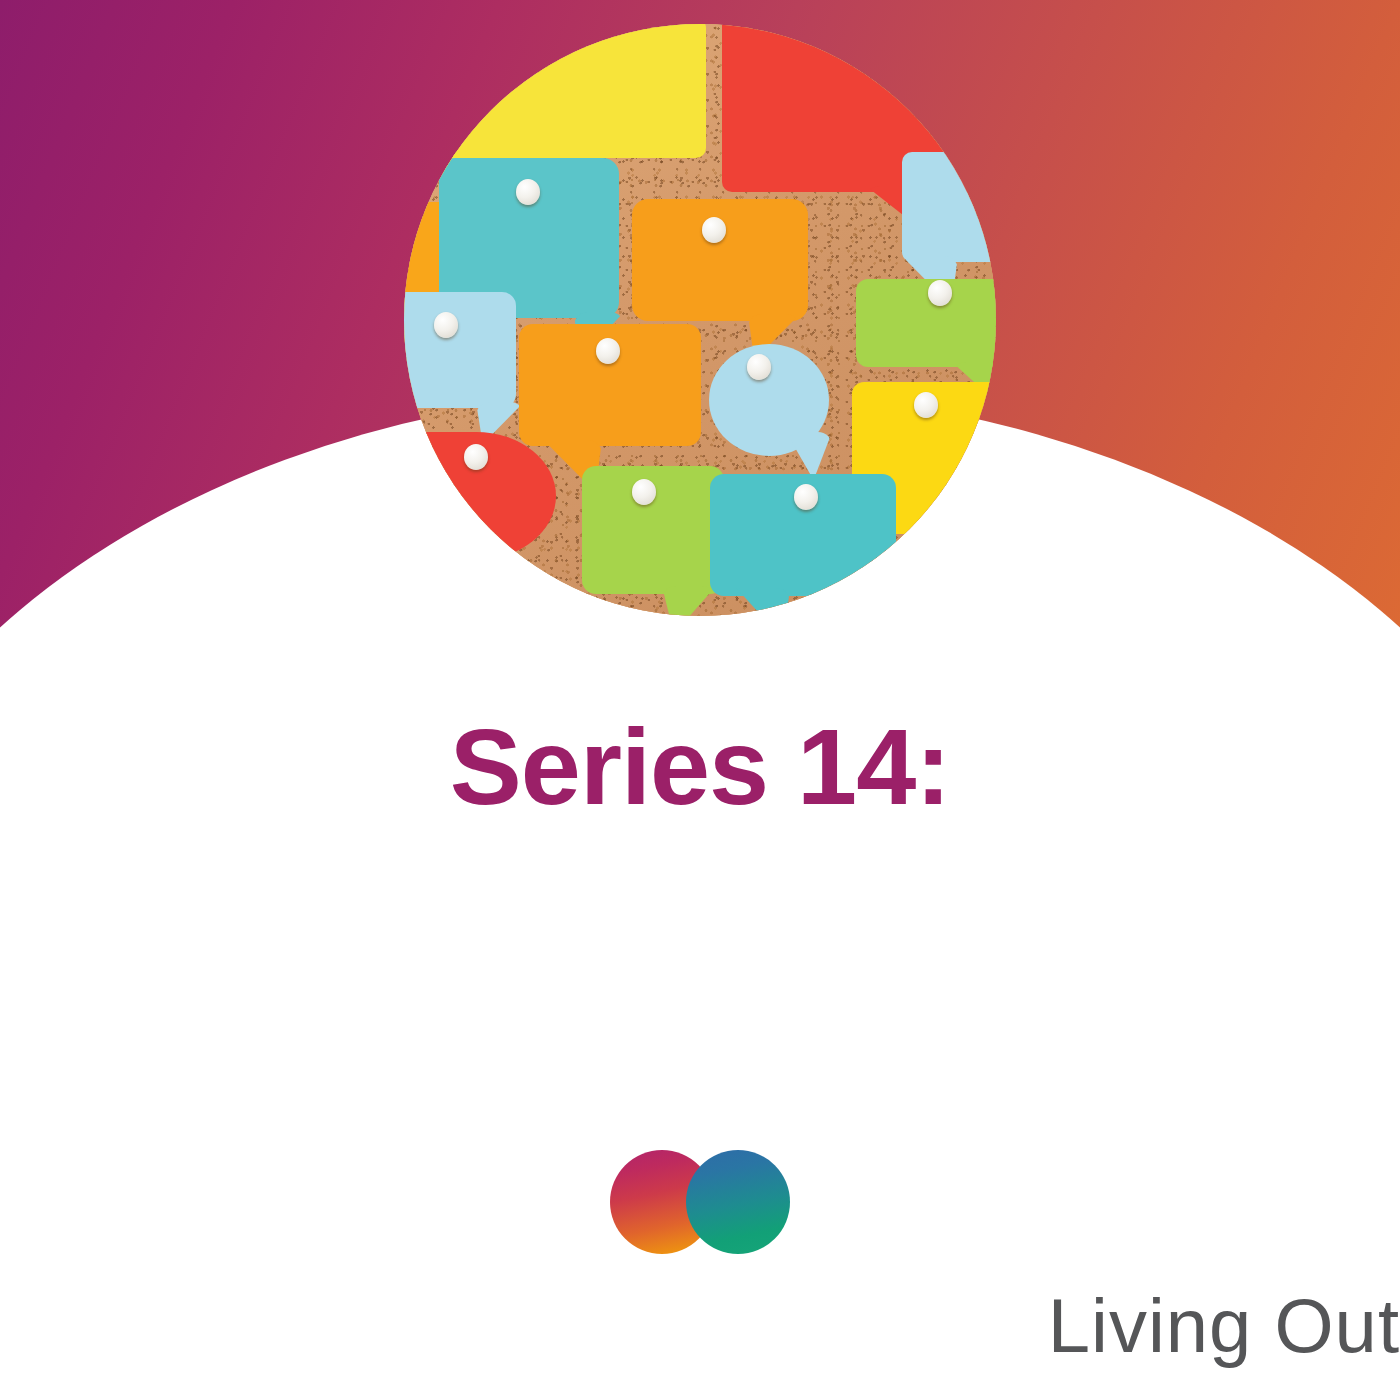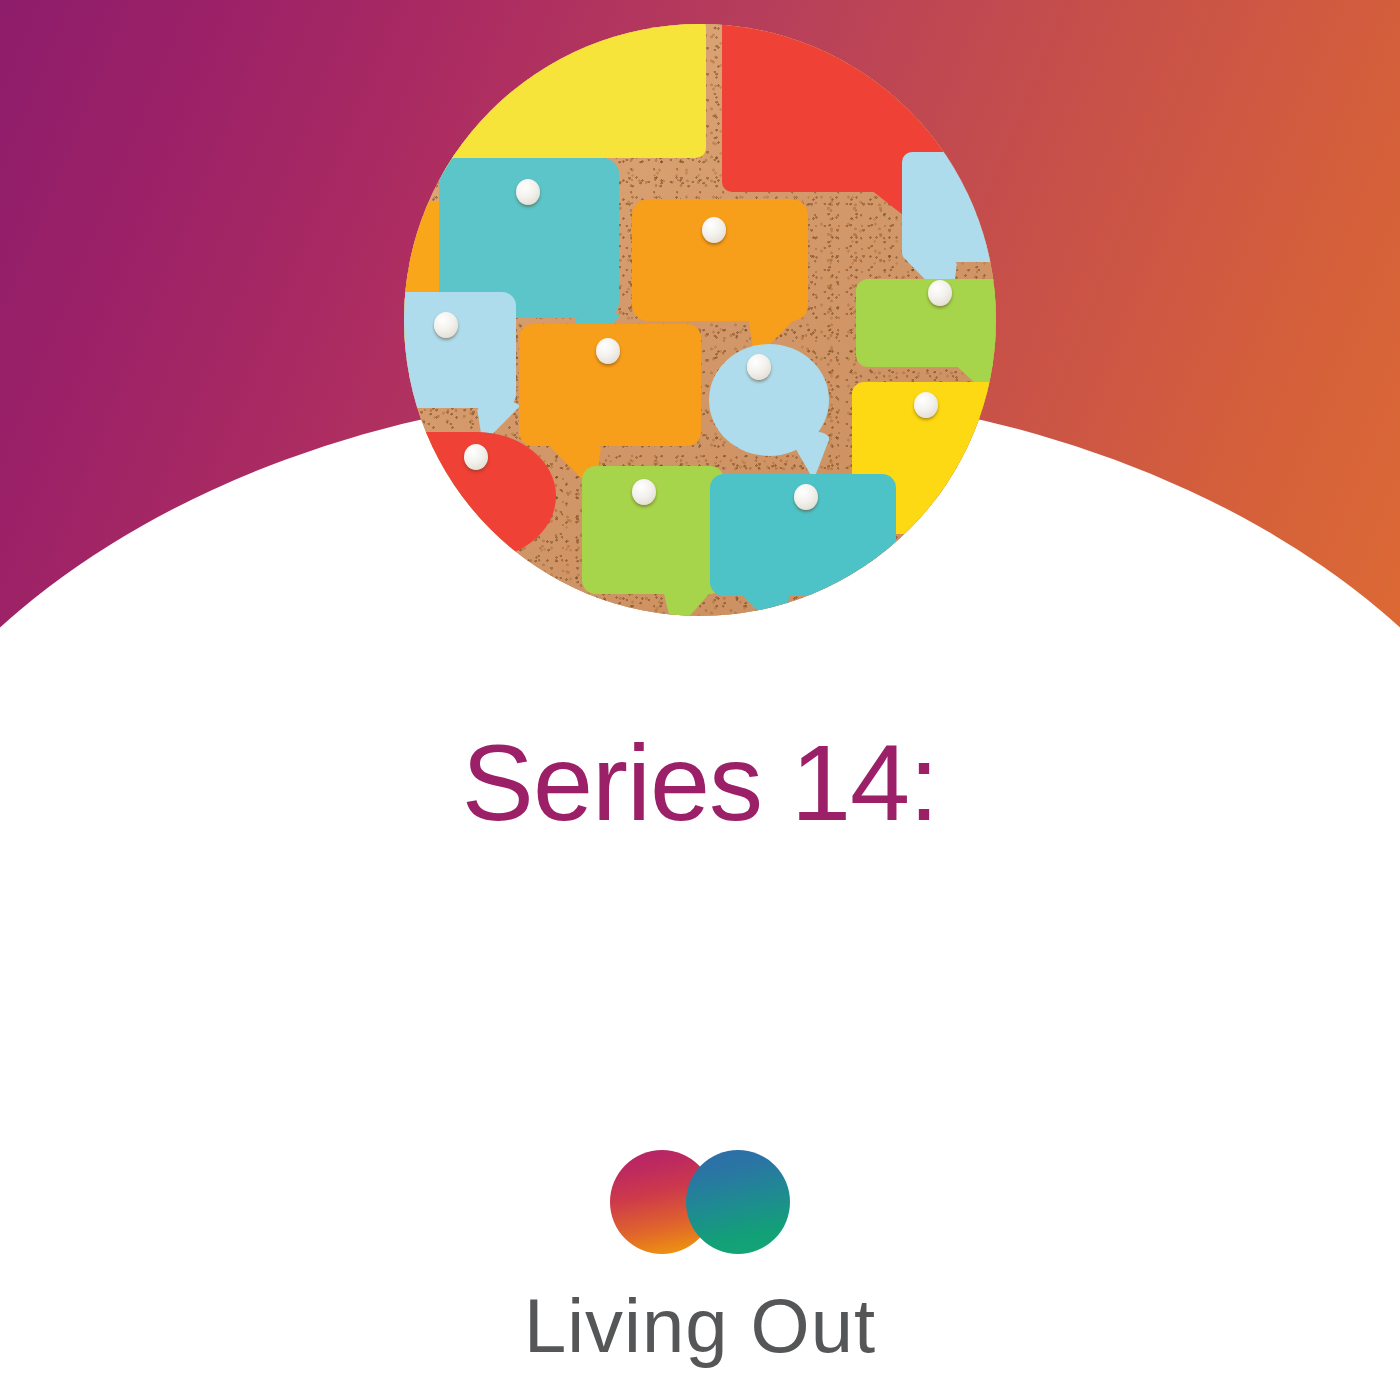--- a/index.html
+++ b/index.html
@@ -116,39 +116,39 @@
     height: 26px;
     border-radius: 50%;
     background: radial-gradient(circle at 36% 30%, #ffffff 0%, #f3f1ec 45%, #d9d4c9 100%);
     box-shadow: 0 2px 3px rgba(90,55,20,.45);
   }
 
   
   .title {
     position: absolute;
     left: 0;
-    top: 712px;
+    top: 696px;
     width: 1400px;
     text-align: center;
     color: #9B2068;
     font-family: "Liberation Sans", sans-serif;
     font-size: 108px;
-    font-weight: 400;
+    font-weight: 700;
     line-height: 1.32;
     letter-spacing: -1px;
   }
   .title-line { display: block; white-space: nowrap; }
 
   
   .logo {
     position: absolute;
     left: 0;
     top: 1150px;
     width: 1400px;
-    text-align: center;
+    text-align: right;
   }
   .logo-mark {
     position: relative;
     width: 252px;
     height: 104px;
     margin: 0 auto;
   }
   .logo-mark .ring {
     position: absolute;
     top: 0;

